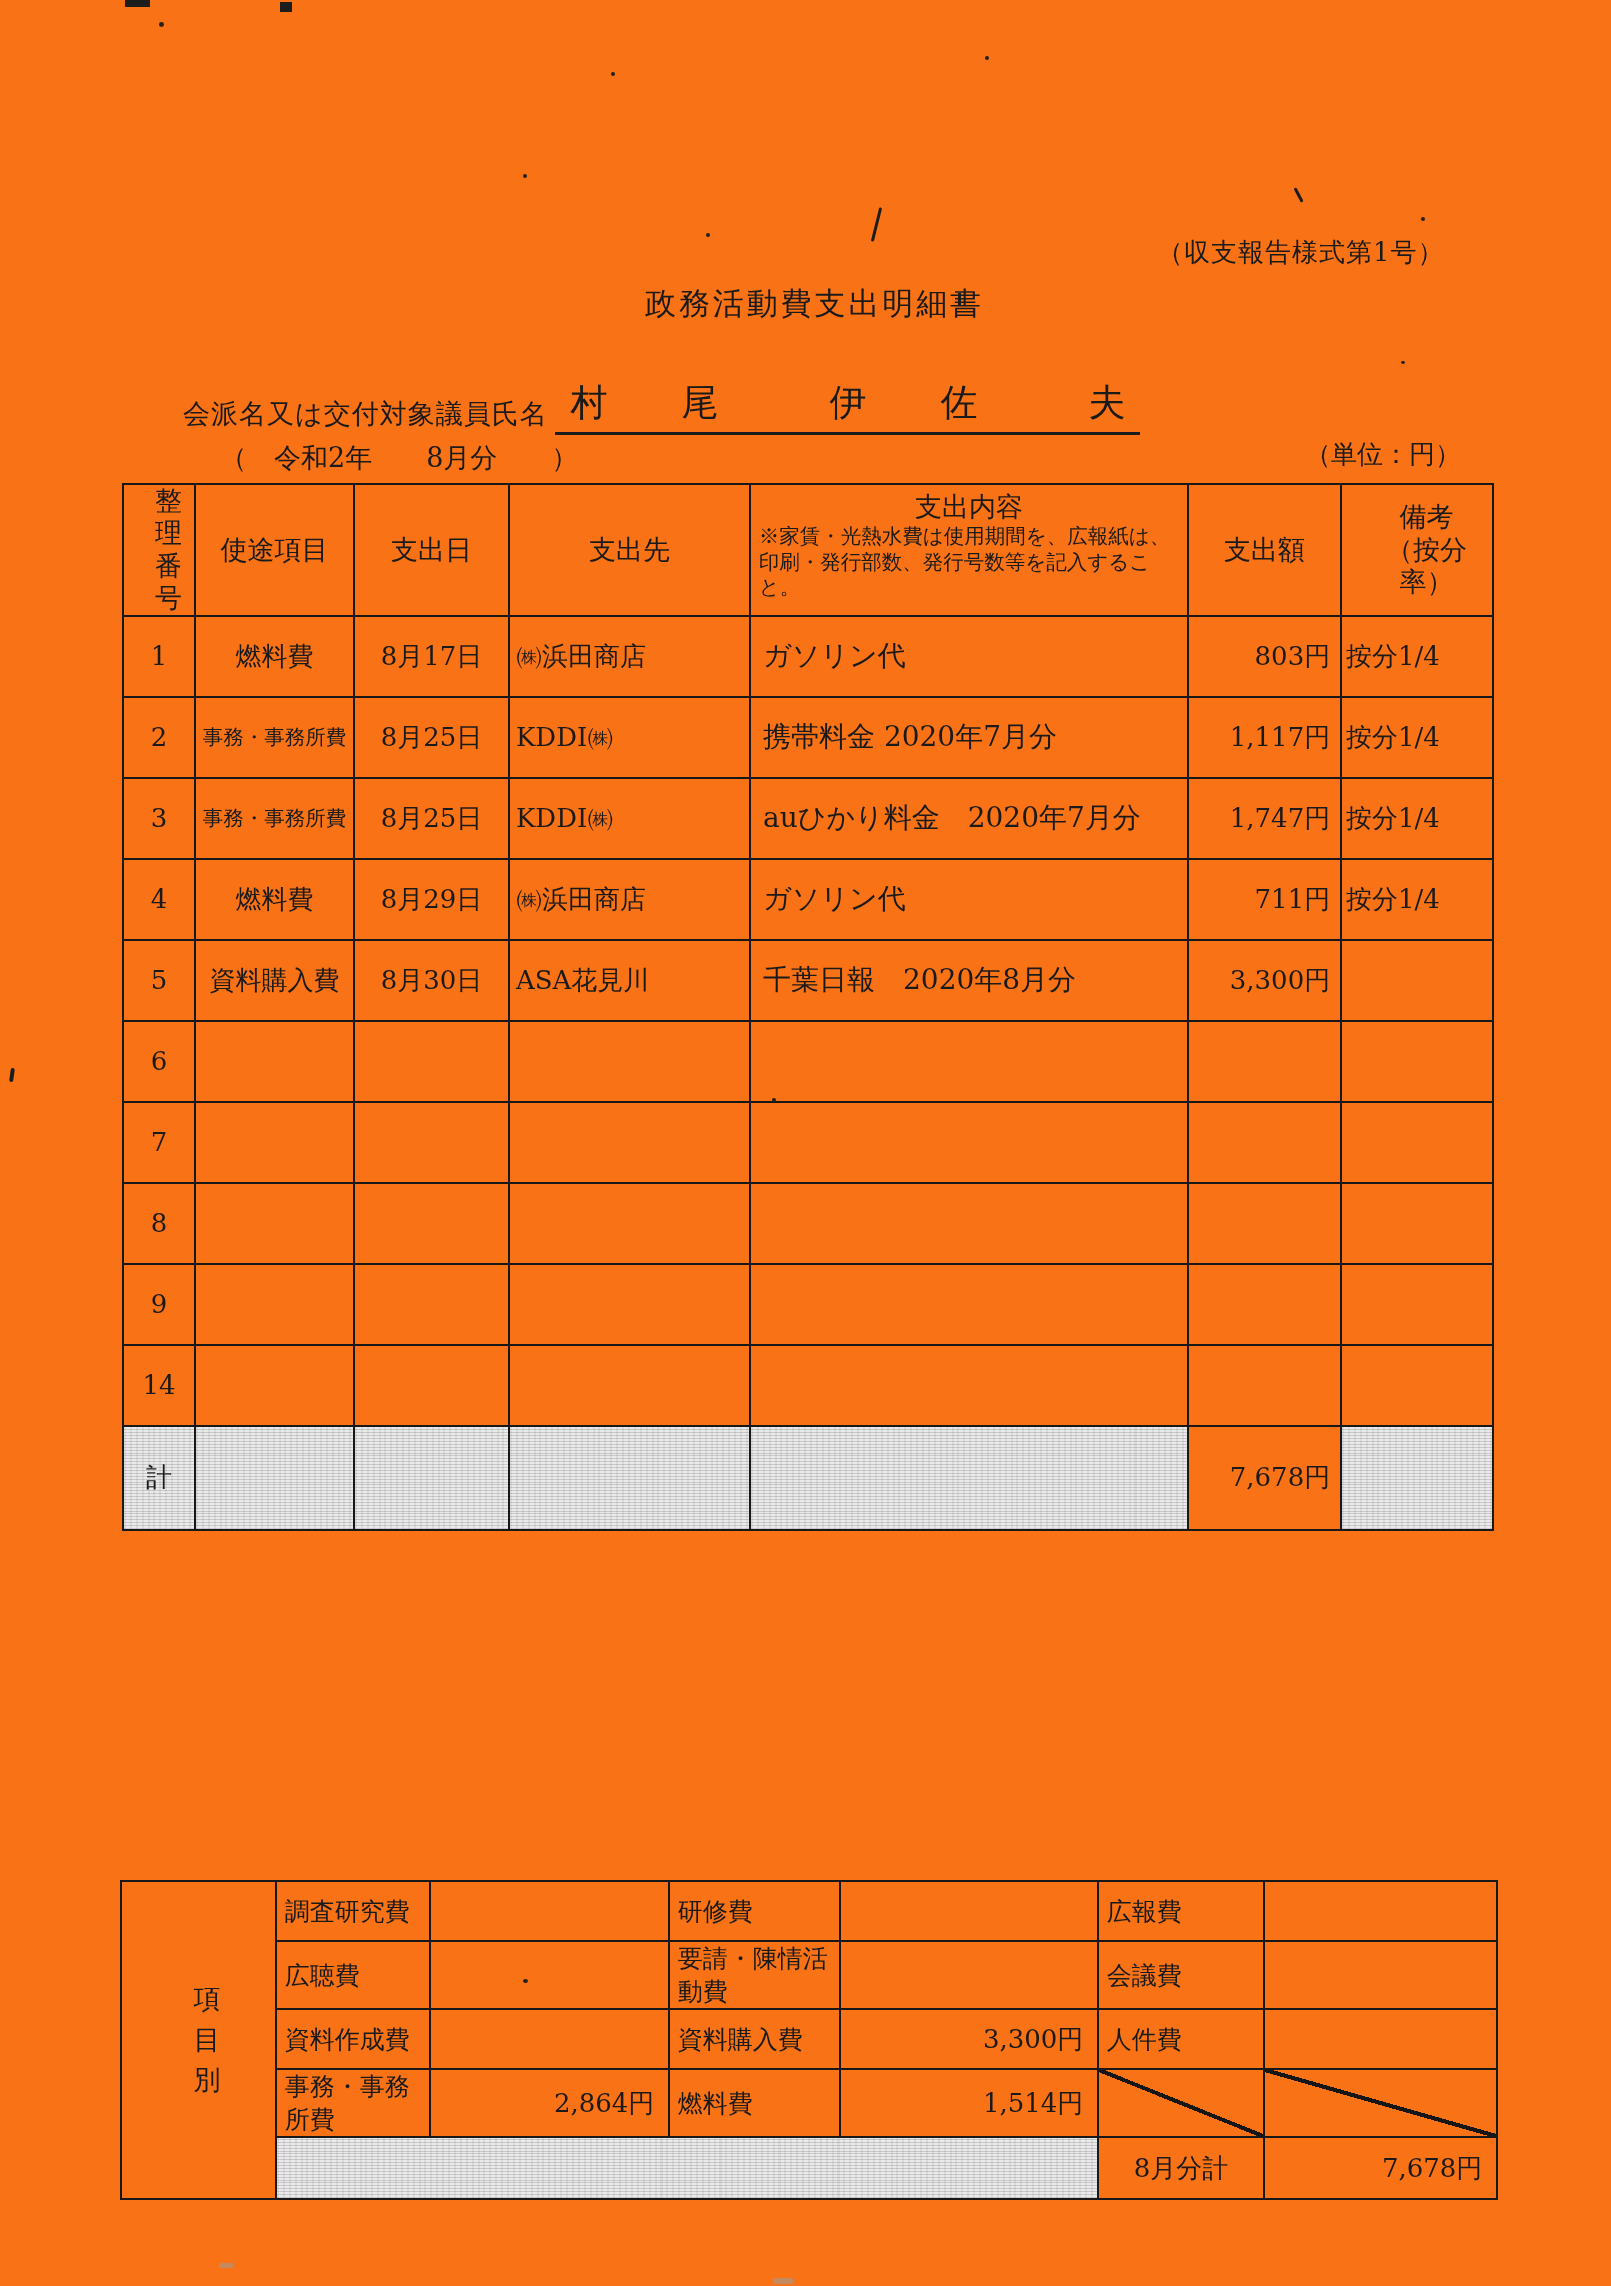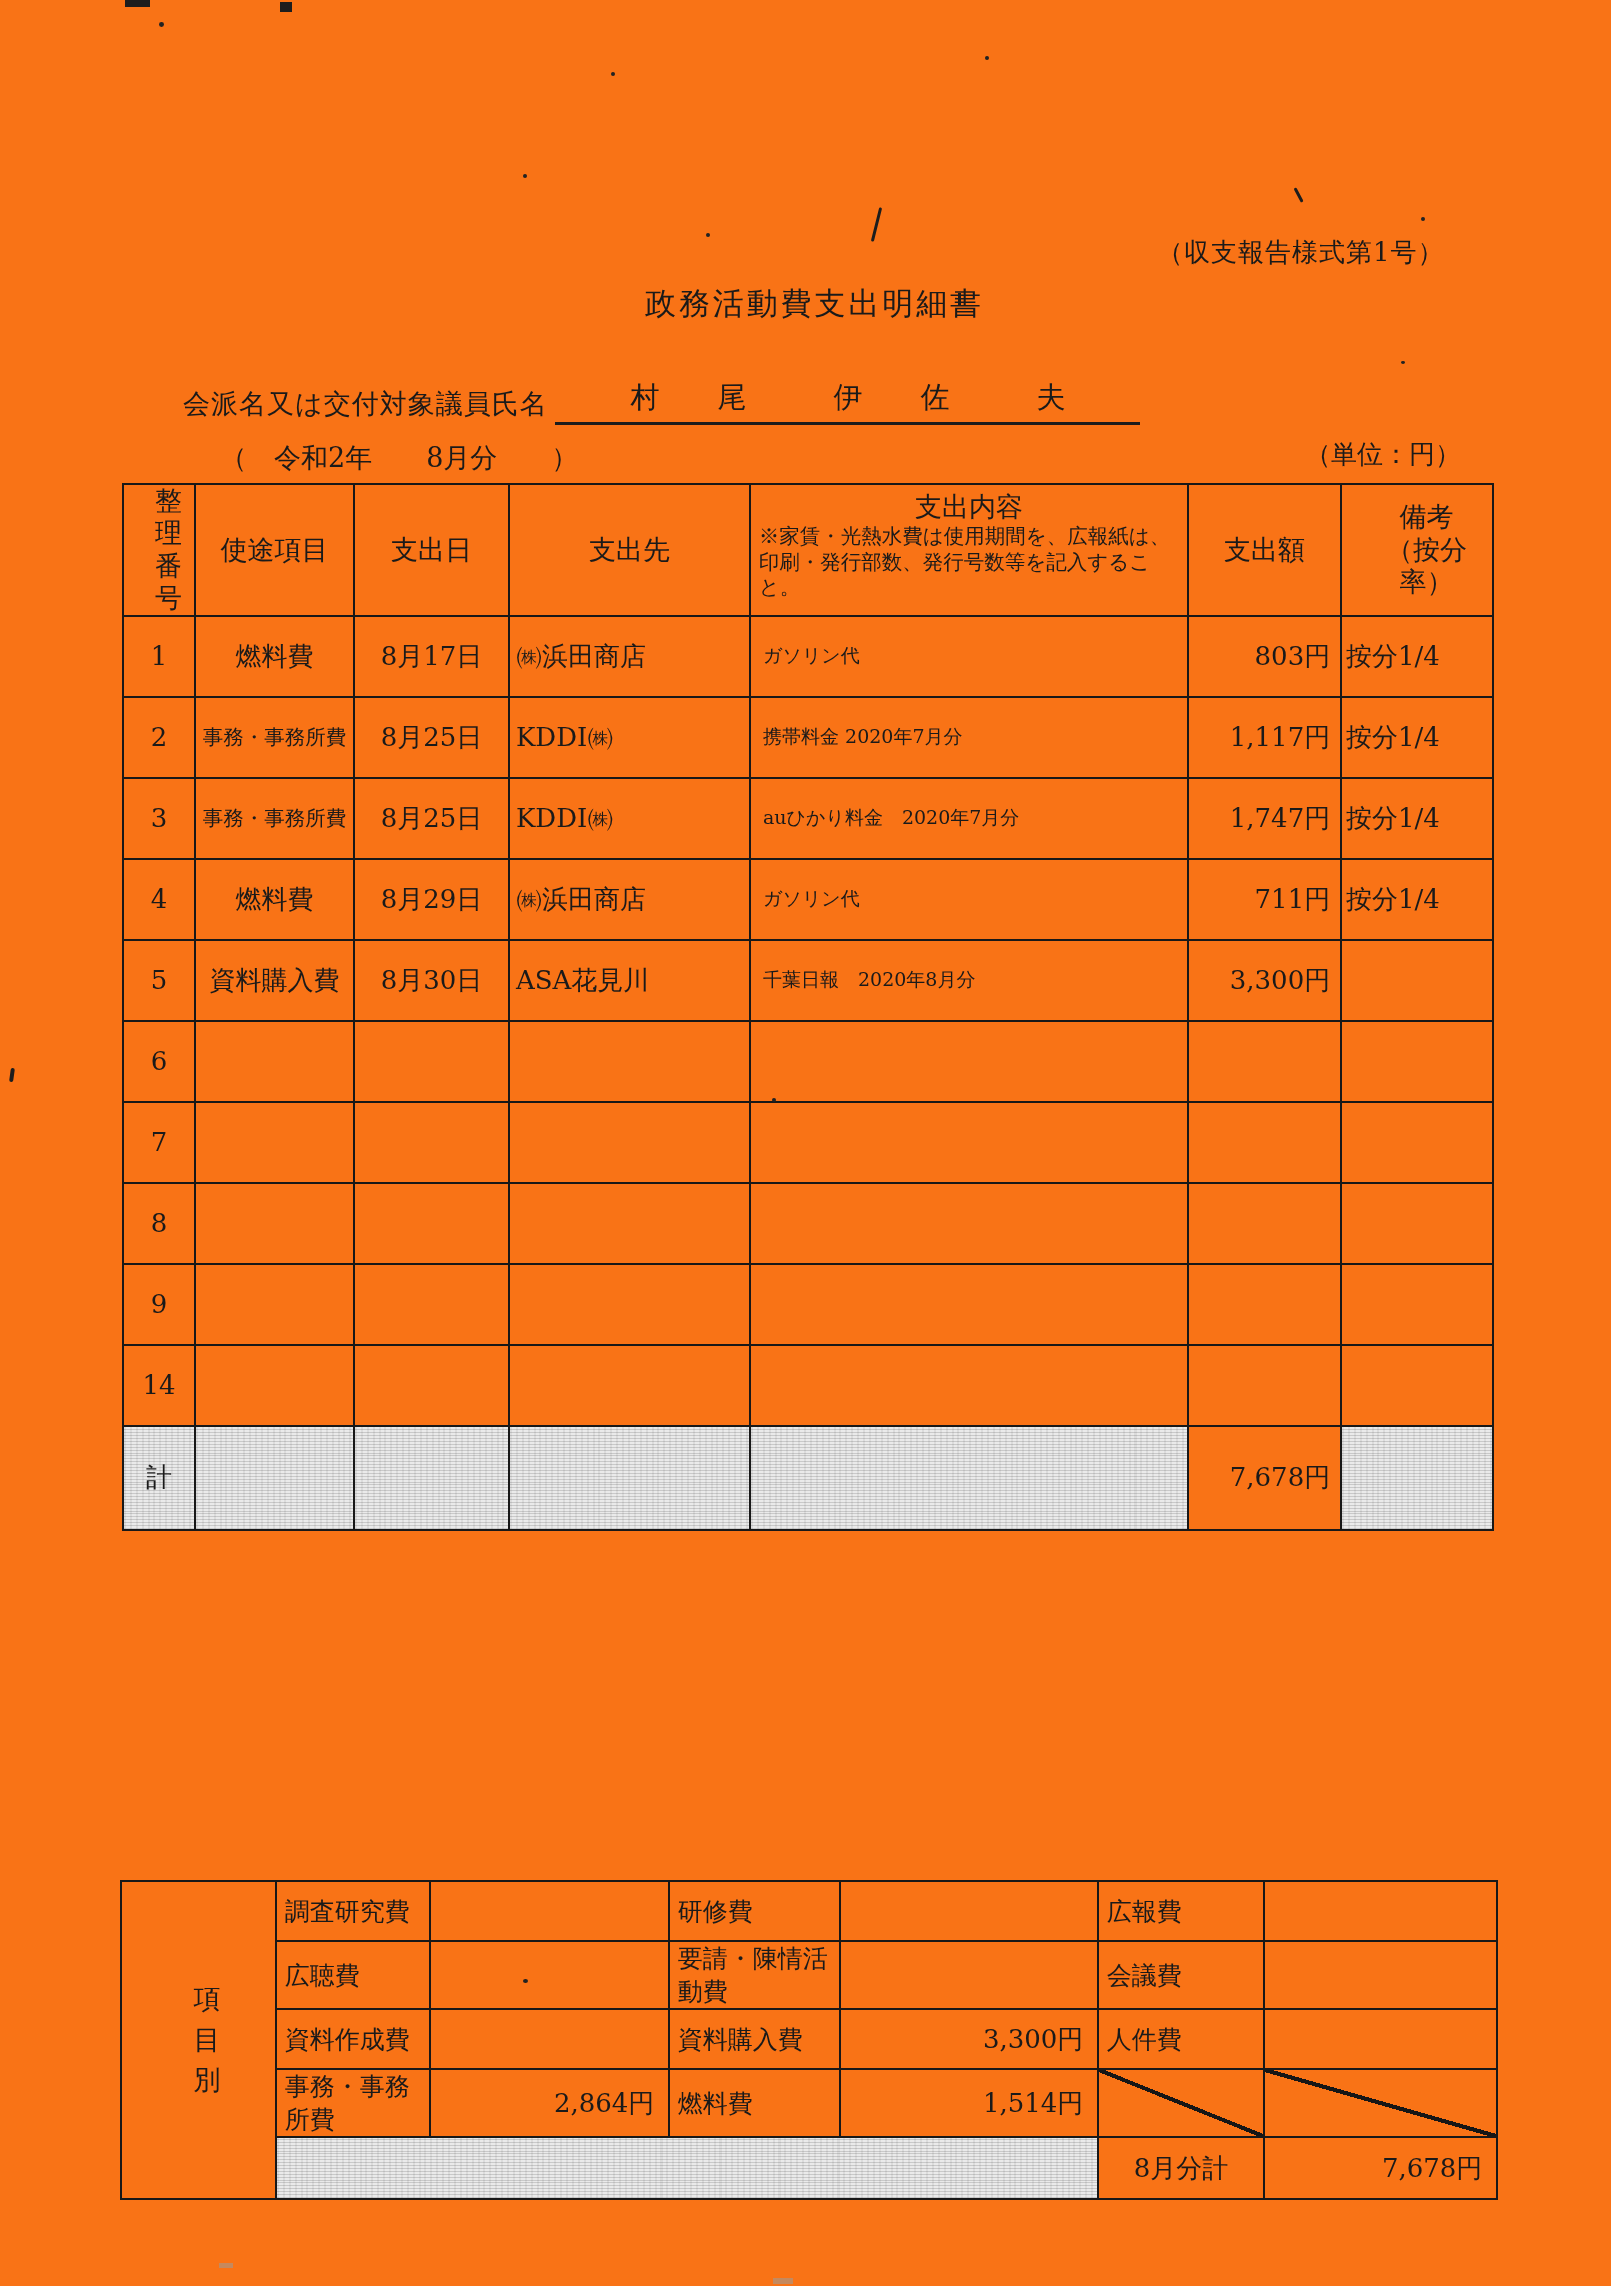--- a/index.html
+++ b/index.html
@@ -26,21 +26,21 @@
     font-size: 31px; font-weight: normal; letter-spacing: 2.9px;
   }
   .name-line {
     position: absolute; top: 378px; left: 183px;
     display: flex; align-items: flex-end; white-space: nowrap;
   }
   .name-label { font-size: 27px; letter-spacing: 1px; padding-bottom: 2.9px; }
   .name-value {
     display: inline-block; width: 585px; margin-left: 7.8px;
     border-bottom: 3.9px solid #1c1c1c;
-    text-align: center; font-size: 29px; padding-bottom: 3.9px;
+    text-align: center; font-size: 37px; padding-bottom: 3.9px;
     white-space: pre;
   }
   .period {
     position: absolute; top: 440px; left: 220px;
     font-size: 27px; white-space: pre;
   }
   .unit-note {
     position: absolute; top: 437px; left: 1305px;
     font-size: 26px; white-space: nowrap;
   }
@@ -77,21 +77,21 @@
 
   
   .expense-table { position: absolute; top: 483px; left: 122px; }
   .expense-table thead tr { height: 130px; }
   .expense-table tbody tr { height: 81px; }
   .expense-table tfoot tr { height: 104px; }
   .expense-table th { font-size: 27px; line-height: 1.2; }
   .head-desc { padding: 3.9px 7.8px; vertical-align: top; }
   .desc-title { display: block; text-align: center; font-size: 27px; margin-top: 2px; }
   .desc-note { display: block; text-align: left; font-size: 20.5px; line-height: 1.24; margin-top: 1px; letter-spacing: 0; }
-  .cell-desc { font-size: 19px; padding-left: 12px; }
+  .cell-desc { font-size: 28px; padding-left: 12px; }
   .cell-remarks { padding-left: 3.9px; font-size: 26px; }
 
   
   .summary-table { position: absolute; top: 1880px; left: 120px; }
   .summary-table tr { height: 60px; }
   .summary-table tr.total-row { height: 62px; }
   .summary-side {
     text-align: center; font-size: 27px; line-height: 1.5;
     letter-spacing: 2px;
   }

